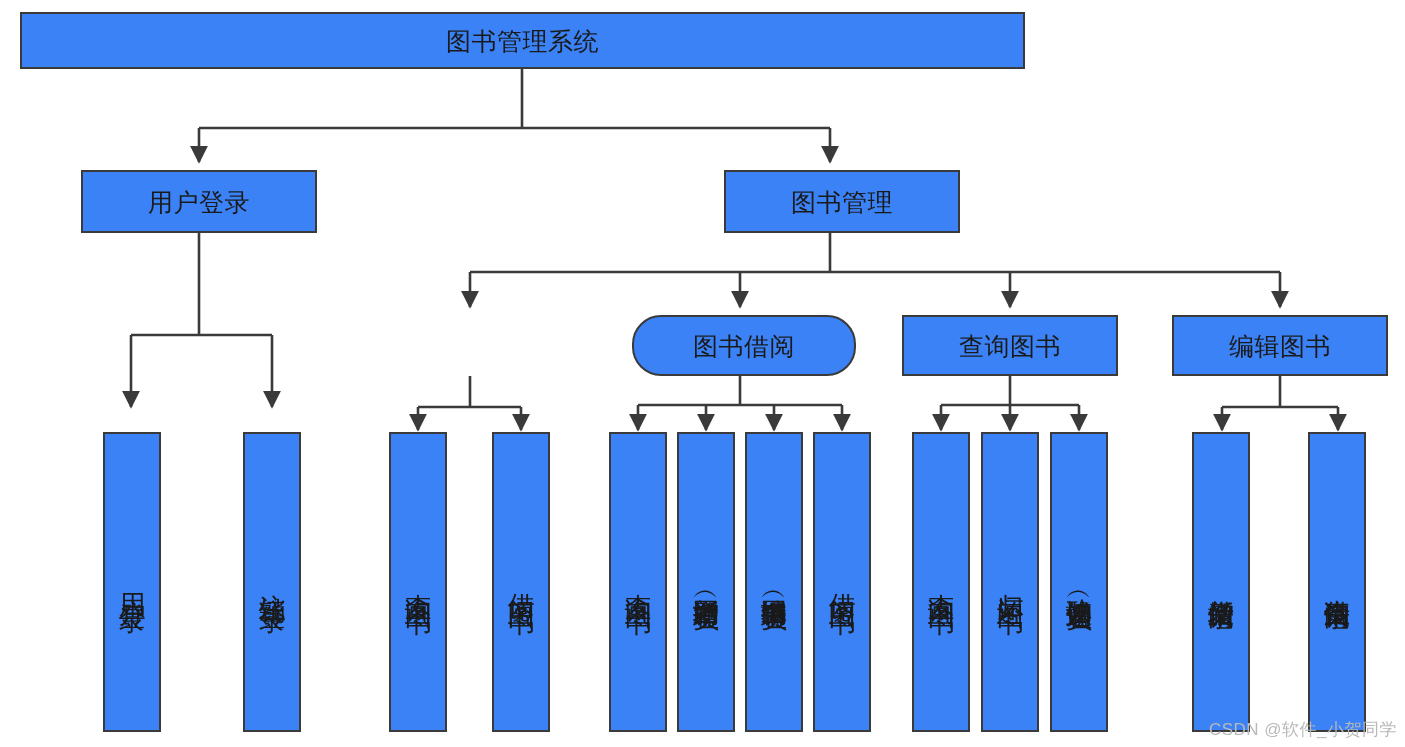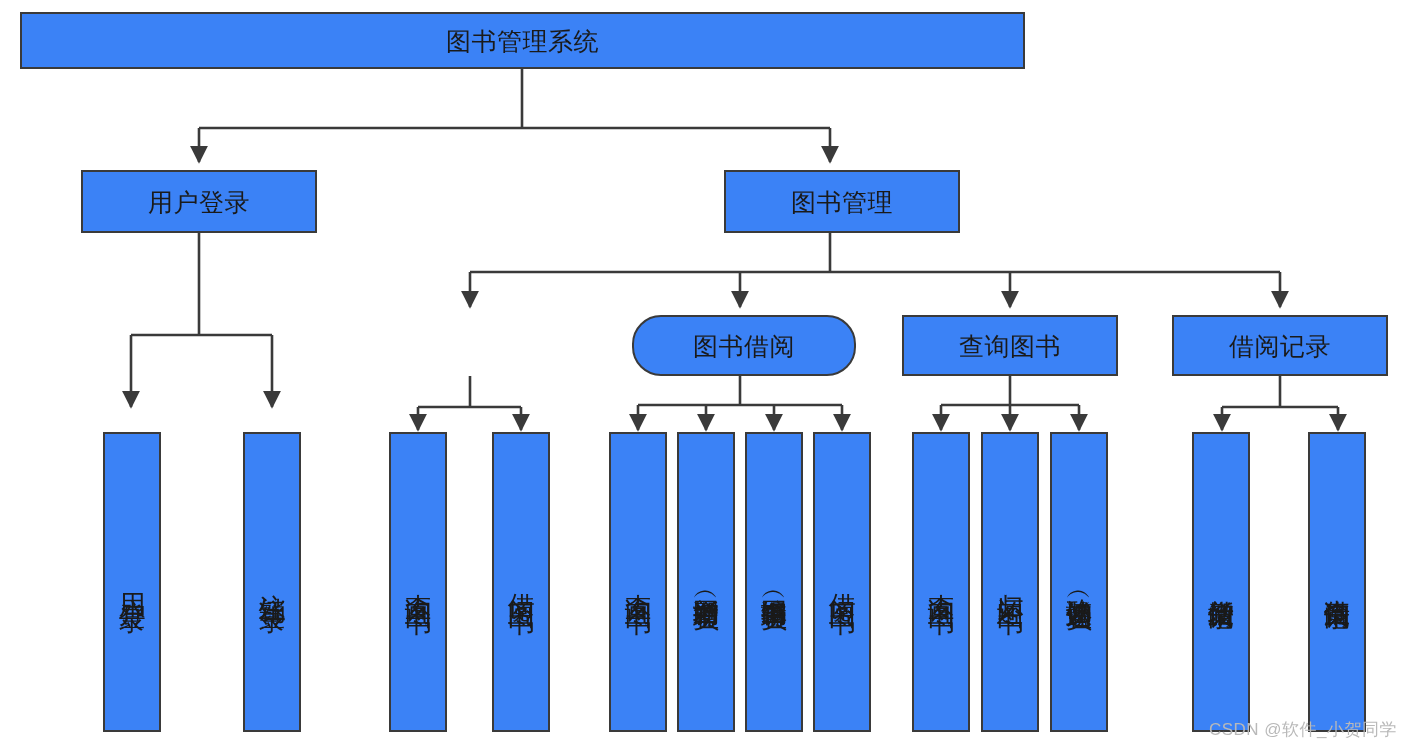--- a/index.html
+++ b/index.html
@@ -135,21 +135,21 @@
     <span>图书管理</span>
   </div>
 
   <div class="node horiz" style="left:632px; top:315px; width:224px; height:61px;border-radius:29px;">
     <span>图书借阅</span>
   </div>
   <div class="node horiz" style="left:902px; top:315px; width:216px; height:61px;">
     <span>查询图书</span>
   </div>
   <div class="node horiz" style="left:1172px; top:315px; width:216px; height:61px;">
-    <span>借阅记录</span>
+    <span>编辑图书</span>
   </div>
 
   <div class="node vert" style="left:103px; top:432px; width:58px; height:300px;">
     <span>用户登录</span>
   </div>
   <div class="node vert" style="left:243px; top:432px; width:58px; height:300px;">
     <span>注销登录</span>
   </div>
 
   <div class="node vert" style="left:389px; top:432px; width:58px; height:300px;">

